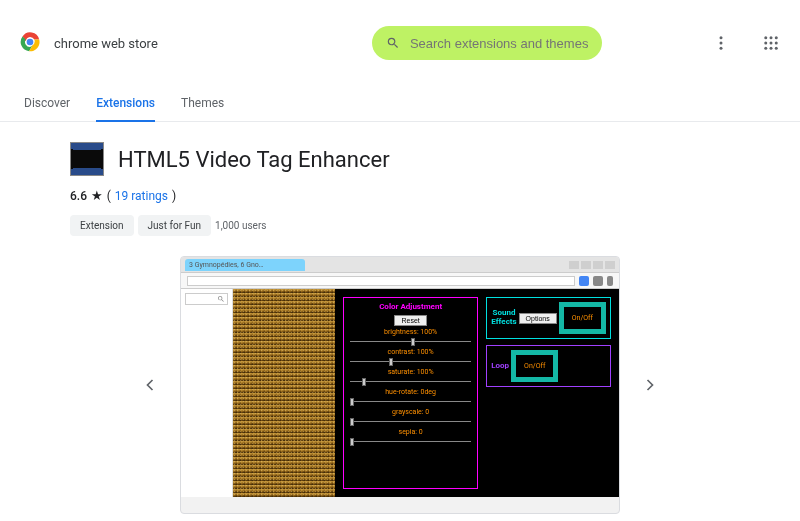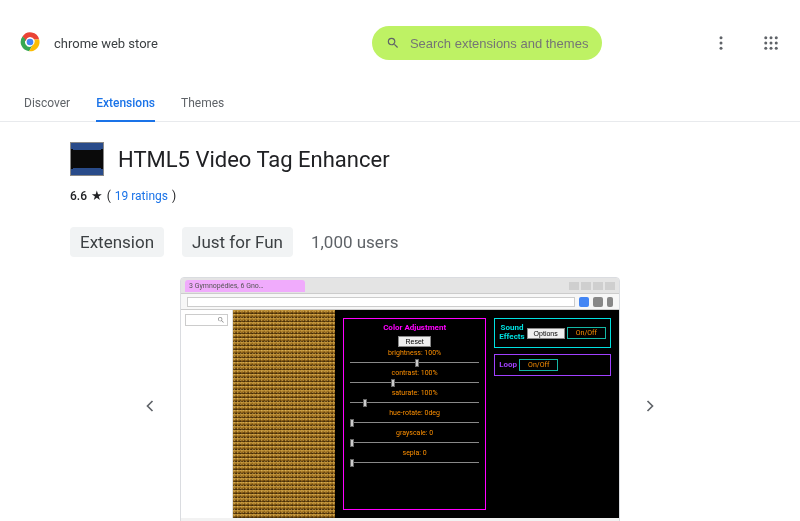--- a/index.html
+++ b/index.html
@@ -19,29 +19,29 @@
   .title-row { display: flex; align-items: center; gap: 14px; }
   .ext-icon { width: 34px; height: 34px; background: linear-gradient(#294b8a 20%, #0a0a0a 20% 80%, #294b8a 80%); border: 1px solid #888; position: relative; }
   .ext-icon::before, .ext-icon::after { content:''; position:absolute; left:2px; right:2px; height:4px; background:#294b8a; }
   .ext-icon::before { top:3px; } .ext-icon::after { bottom:3px; }
   .ext-title { font-size: 22px; font-weight: 400; color: #202124; flex:1;}
   .get-btn { background: #1a73e8; color: #fff; border: none; border-radius: 18px; padding: 8px 24px; font-size: 13px; font-weight: 500; cursor: pointer; }
   .meta-row { display: flex; align-items: center; gap: 4px; margin-top: 12px; font-size: 12px; }
   .rating-value { font-weight: 500; color: #202124; }
   .star { color: #202124; font-size: 13px; }
   .ratings-link { color: #1a73e8; }
-  .tags-row { display: flex; align-items: center; gap: 18px; margin-top: 24px; font-size: 17px; }
+  .tags-row { display: flex; align-items: center; gap: 4px; margin-top: 12px; font-size: 10px; }
   .chip { background: #f1f3f4; color: #3c4043; padding: 5px 10px; border-radius: 4px; }
   .users { color: #5f6368; }
   .carousel { display: flex; align-items: center; justify-content: center; margin-top: 20px; gap: 20px; }
   .arrow { width: 20px; height: 20px; cursor: pointer; }
   .arrow svg { width: 20px; height: 20px; stroke: #5f6368; fill: none; stroke-width: 2; }
   .slide { width: 440px; height: 258px; background: #f2f2f2; border: 1px solid #dadce0; border-radius: 4px; position: relative; overflow: hidden; }
   .browser-chrome-top { height: 16px; background: #e4e4e4; border-bottom: 1px solid #ccc; display:flex; align-items:center; padding:0 4px; gap:4px;}
-  .bt-tab { background:#f0abfc; height:12px; width:120px; border-radius:3px 3px 0 0; font-size:7px; padding-left:4px; line-height:12px; color:#555;}
+  .bt-tab { background:#7dd3fc; height:12px; width:120px; border-radius:3px 3px 0 0; font-size:7px; padding-left:4px; line-height:12px; color:#555;}
   .bt-right { margin-left:auto; display:flex; gap:2px;}
   .bt-btn{width:10px;height:8px;background:#cfcfcf;}
   .browser-url { height: 16px; background: #f7f7f7; border-bottom:1px solid #ccc; display:flex;align-items:center;padding:0 6px;gap:4px;}
   .url-box{flex:1;height:10px;background:#fff;border:1px solid #ccc;}
   .ub-icon{width:10px;height:10px;background:#4285f4;border-radius:2px;}
   .slide-body { display: flex; height: calc(100% - 48px); }
   .side-area{width:52px;background:#fff;border-right:1px solid #ddd;padding:4px;}
   .side-search{height:12px;border:1px solid #ccc;display:flex;align-items:center;justify-content:flex-end;padding-right:2px;}
   .side-search svg{width:8px;height:8px;fill:#888;}
   .video-bg { flex:0 0 102px; background: linear-gradient(160deg,#d4a848 0%, #b68831 30%, #8c6018 55%, #5a3c0d 75%, #2c1d06 100%); background-size:4px 4px, cover; position:relative;}
@@ -52,21 +52,21 @@
   .ct-color{color:#ff00ff;} .ct-sound{color:#00e0e0;} .ct-rate{color:#6b7bff;} .ct-loop{color:#a040ff;}
   .reset-btn{background:#efefef;border:1px solid #888;font-size:7px;padding:1px 6px;color:#000;}
   .slider-label{color:#ff9000;font-size:7px;text-align:center;}
   .slider{width:100%;height:6px;position:relative;margin-bottom:2px;}
   .slider-track{position:absolute;top:3px;left:0;right:0;height:1px;background:#888;}
   .slider-thumb{position:absolute;top:0;width:4px;height:8px;background:#ccc;border:1px solid #666;}
   .right-col{flex:0.9;display:flex;flex-direction:column;gap:6px;}
   .small-panel{border-width:1px;border-style:solid;padding:4px;display:flex;flex-direction:row;align-items:center;gap:2px;}
   .sp-sound{border-color:#00e0e0;} .sp-rate{border-color:#6b7bff;} .sp-loop{border-color:#a040ff;}
   .opt-btn{background:#efefef;border:1px solid #888;font-size:7px;padding:1px 6px;color:#000;}
-  .onoff{color:#ff9000;font-size:7px;border:1px solid #14b8a6;padding:1px 8px;}
+  .onoff{color:#ff9000;font-size:7px;border:5px solid #14b8a6;padding:7px 8px;}
   .rate-val{color:#ff9000;font-size:8px;}
   .slide-footer{height:16px;background:#fff;border-top:1px solid #ccc;font-size:7px;color:#444;padding-left:130px;line-height:16px;white-space:nowrap;overflow:hidden;}
   .thumbs { display: flex; justify-content: center; gap: 10px; margin-top: 14px; }
   .thumb { width: 62px; height: 40px; border: 1px solid #dadce0; border-radius: 2px; background:#fff; position:relative; overflow:hidden; cursor:pointer;}
   .thumb.active { border: 2px solid #1a73e8; }
   .t1-l{position:absolute;left:0;top:0;bottom:0;width:35%;background:linear-gradient(160deg,#c89a3e,#5a3c0d);}
   .t1-r{position:absolute;left:35%;right:0;top:0;bottom:0;background:#000;}
   .t1-box{position:absolute;border:1px solid;}
   .t2 .b{position:absolute;border-radius:2px;}
 </style>

